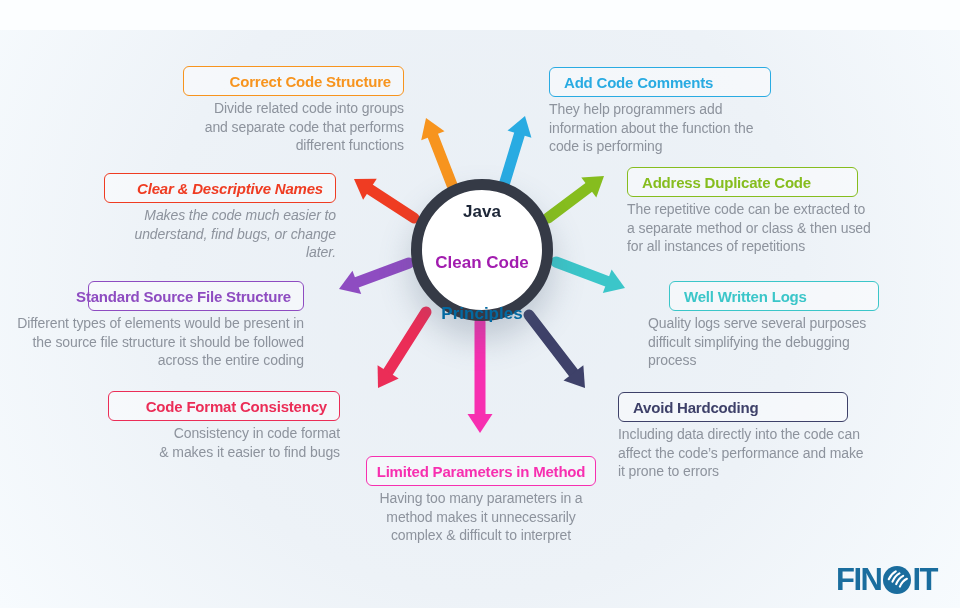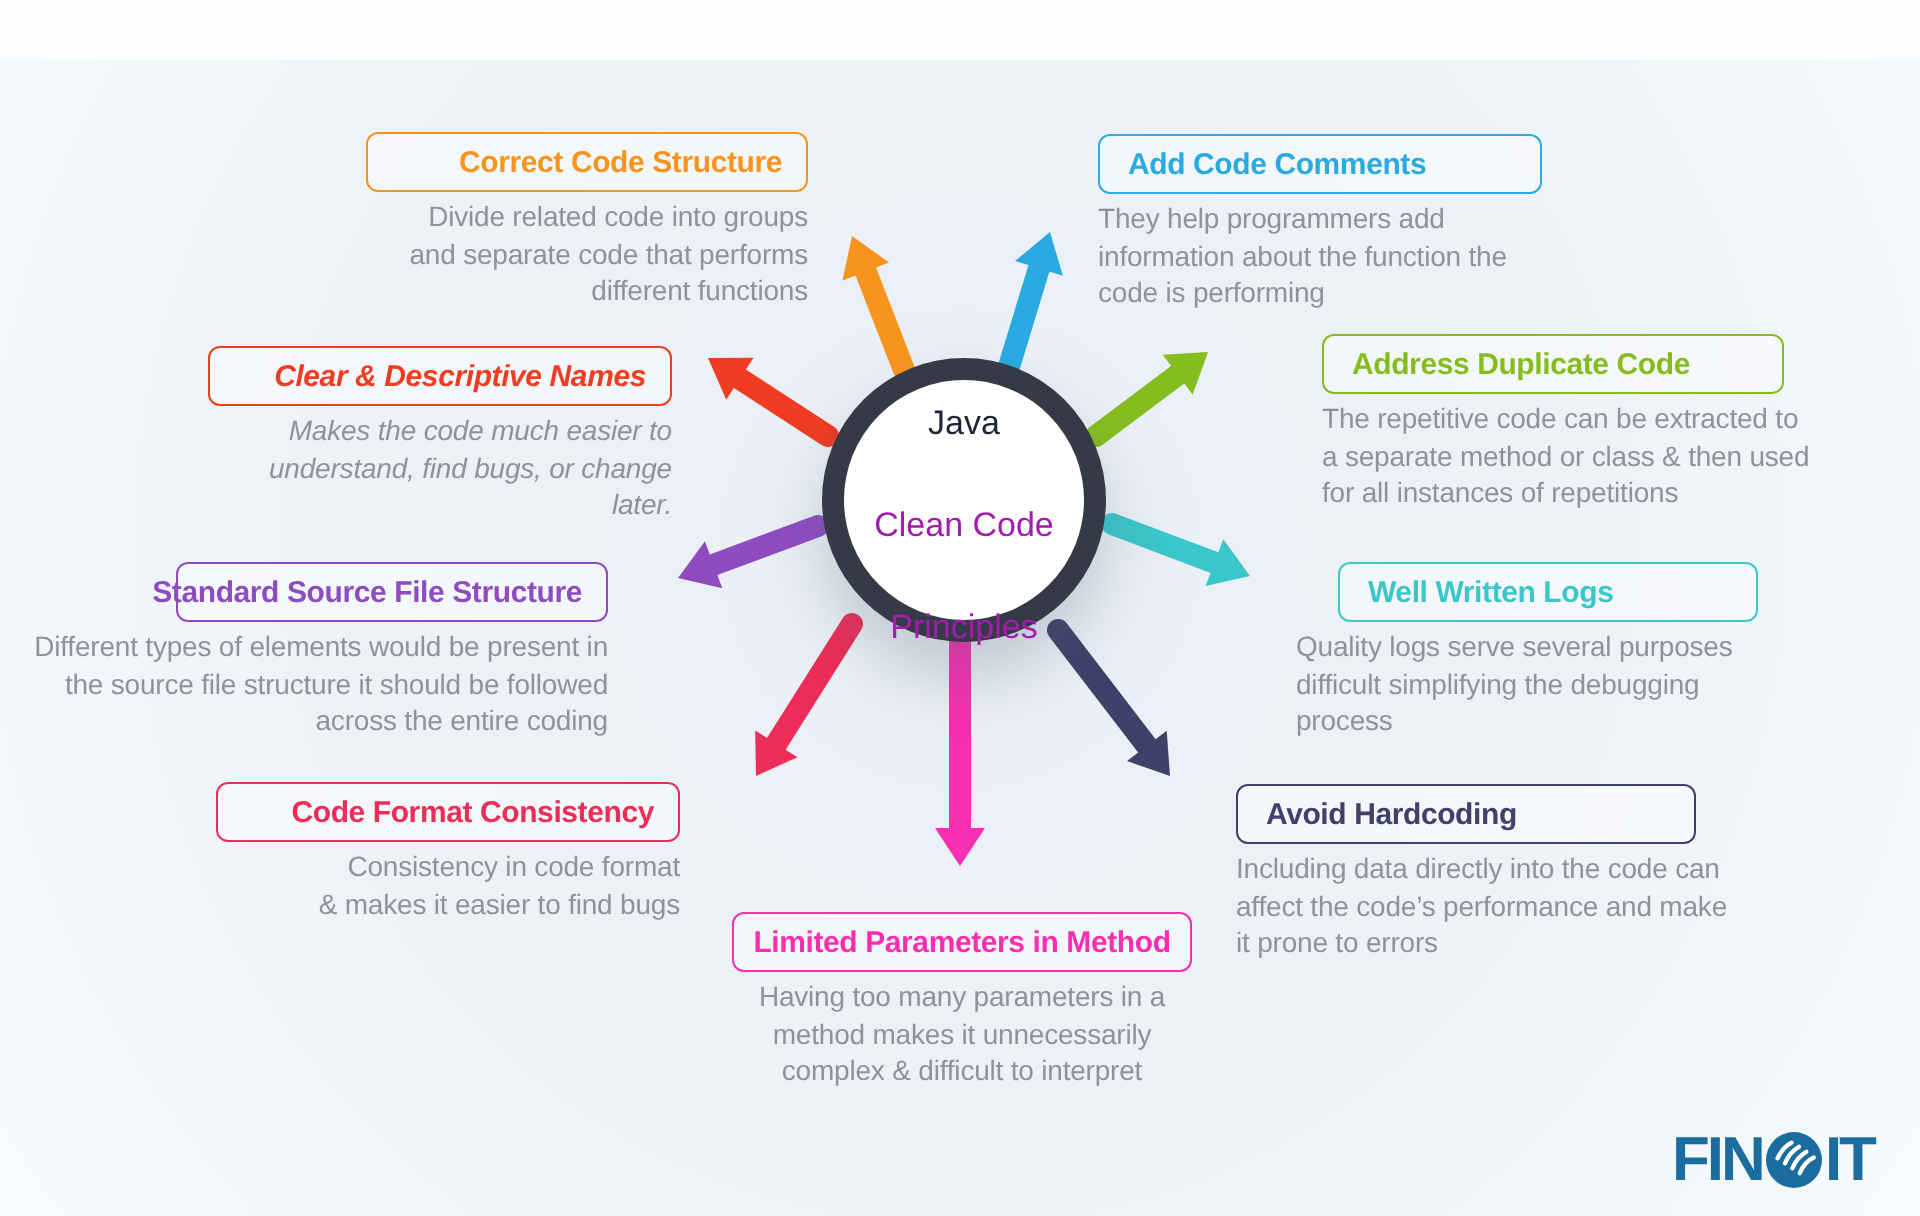--- a/index.html
+++ b/index.html
@@ -12,21 +12,21 @@
   }
   .top-strip{position:absolute;left:0;top:0;width:960px;height:30px;background:#fcfeff;}
   #arrow-layer{position:absolute;left:0;top:0;}
 
   .center-circle{
     position:absolute;left:411px;top:179px;width:142px;height:142px;
     border-radius:50%;background:#ffffff;border:11px solid #353a46;
     display:flex;flex-direction:column;align-items:center;justify-content:center;
     box-shadow:0 18px 32px rgba(84,99,122,0.28);
   }
-  .center-line{font-size:17px;font-weight:400;color:#1d2637;line-height:27px;white-space:nowrap;margin-top:24px;}
+  .center-line{font-size:17px;font-weight:700;color:#1d2637;line-height:27px;white-space:nowrap;margin-top:24px;}
 
   .principle{position:absolute;}
   .pbox{
     height:30px;border:1.5px solid var(--c,#999);border-radius:6px;
     display:flex;align-items:center;background:rgba(255,255,255,0.45);
     color:var(--c,#333);
   }
   .ptitle{font-size:15px;font-weight:700;letter-spacing:-0.2px;white-space:nowrap;}
   .pdesc{
     position:absolute;top:33px;font-size:14px;line-height:18.5px;
@@ -36,21 +36,21 @@
   .align-right .pbox{justify-content:flex-end;padding-right:12px;padding-left:45px;}
   .align-left  .pbox{justify-content:flex-start;padding-left:14px;}
   .align-center .pbox{justify-content:center;}
   .align-right .pdesc{right:0;text-align:right;}
   .align-left  .pdesc{left:0;text-align:left;}
   .align-center .pdesc{left:50%;transform:translateX(-50%);text-align:center;}
 
   .p0{left:183px;top:66px;width:221px;}
   .p1{left:549px;top:67px;width:222px;}
   .p2{left:104px;top:173px;width:232px;font-style:italic;}
-  .p3{left:627px;top:167px;width:231px;margin-left:34px;}
+  .p3{left:627px;top:167px;width:231px;}
   .p4{left:88px;top:281px;width:216px;}
   .p5{left:648px;top:281px;width:231px;padding-left:21px;}
   .p6{left:108px;top:391px;width:232px;border-radius:15px;}
   .p7{left:618px;top:392px;width:230px;}
   .p8{left:366px;top:456px;width:230px;}
 
   .logo{
     position:absolute;left:836px;top:560px;height:38px;
     display:flex;align-items:center;color:#1a6d9e;
   }
@@ -98,21 +98,21 @@
       </g>
       <g>
         <line x1="480" y1="322" x2="480" y2="414" stroke="#f72fb0" stroke-width="11" stroke-linecap="round"></line>
         <polygon points="480,433 467.5,414 492.5,414" fill="#f72fb0"></polygon>
       </g>
     </svg>
 
   <div class="center-circle" style="border-color: rgb(53, 58, 70); color: rgb(29, 38, 55);">
     <span class="center-line" style="color: rgb(29, 38, 55);">Java</span>
     <span class="center-line" style="color: #a21caf;">Clean Code</span>
-    <span class="center-line" style="color: #a21caf;">Principles</span>
+    <span class="center-line" style="color: #0369a1;">Principles</span>
   </div>
 
   <section class="principle p0 align-right" style="--c: #f7941e;">
     <div class="pbox">
       <span class="ptitle">Correct Code Structure</span>
     </div>
     <div class="pdesc">
       <span>Divide related code into groups</span>
       <span>and separate code that performs</span>
       <span>different functions</span>

